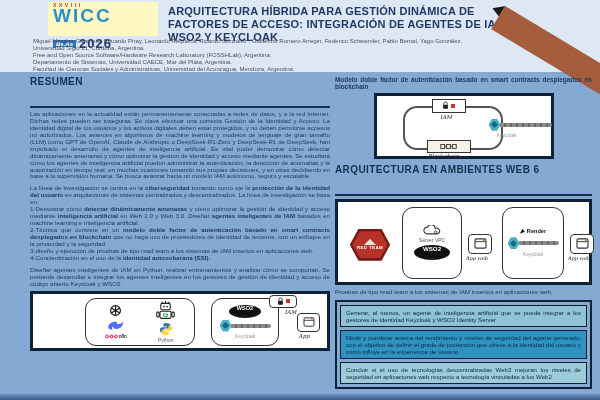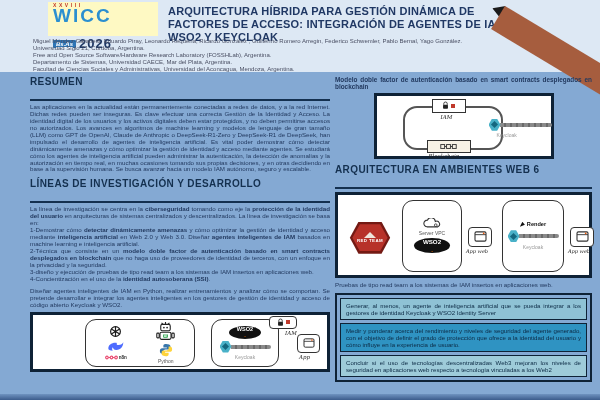--- a/index.html
+++ b/index.html
@@ -23,21 +23,21 @@
     transform:rotate(31deg);transform-origin:0 50%;}
   .ribbon-tip{position:absolute;left:492px;top:5px;width:13px;height:12px;background:#1b1b1b;
     clip-path:polygon(0 35%,100% 0,65% 100%);transform:rotate(8deg);}
   .bottom-strip{position:absolute;left:0;bottom:0;width:600px;height:6px;
     background:linear-gradient(#6f93c0,#3c5c8c);}
   
   .col-left{position:absolute;left:30px;top:76px;width:300px;}
   .col-right{position:absolute;left:335px;top:76px;width:257px;}
   .sec{margin-bottom:5px;}
   .sec h2{font-size:10px;font-weight:bold;color:#14304f;letter-spacing:.4px;margin:0 0 3px 0;
-    border-bottom:2.5px solid #14304f;padding-bottom:12px;}
+    border-bottom:2.5px solid #14304f;padding-bottom:19px;}
   .body-text{font-size:6.2px;line-height:1.12;color:#22395f;text-align:justify;margin:0;}
   .rich-p{margin:0;}
   .b{font-weight:bold;}
   .subtitle{font-size:6.4px;font-weight:bold;color:#22395f;text-align:justify;margin:0 0 2px 0;line-height:1.15;}
   .caption-text{font-size:6.2px;color:#22395f;margin:3px 0 0 0;line-height:1.15;}
   
   .diagram{background:#fff;border:3px solid #0e2236;position:relative;box-sizing:border-box;}
   .agentes-diagram{height:60px;margin-top:3px;}
   .bc-diagram{width:180px;height:66px;margin:2px auto 3px;}
   .web2-diagram{height:86px;}
@@ -136,21 +136,20 @@
   </div>
 
   <div class="col-left">
 
     <div class="sec">
       <h2>RESUMEN</h2>
       <p class="body-text">Las aplicaciones en la actualidad están permanentemente conectadas a redes de datos, y a la red Internet. Dichas redes pueden ser inseguras. Es clave efectuar una correcta Gestión de la Identidad y Acceso. La identidad digital de los usuarios y los activos digitales deben estar protegidos, y no deben permitirse accesos no autorizados. Los avances en algoritmos de machine learning y modelos de lenguaje de gran tamaño (LLM) como GPT de OpenAI, Claude de Anthropic o DeepSeek-R1-Zero y DeepSeek-R1 de DeepSeek, han impulsado el desarrollo de agentes de inteligencia artificial. Es vital poder demostrar cómo detectar dinámicamente amenazas y cómo optimizar la gestión de identidad y acceso mediante agentes. Se estudiará cómo los agentes de inteligencia artificial pueden administrar la autenticación, la detección de anomalías y la autorización en tiempo real, en muchas ocasiones tomando sus propias decisiones, y en otras decidiendo en base a la supervisión humana. Se busca avanzar hacia un modelo IAM autónomo, seguro y escalable.</p>
     </div>
 
     <div class="sec">
-      <h2>LÍNEAS DE INVESTIGACIÓN Y DESARROLLO</h2>
       <div class="body-text">
           <div class="rich-p"><span>La línea de investigación se centra en la </span><span class="b">ciberseguridad</span><span> tomando como eje la </span><span class="b">protección de la identidad del usuario</span><span> en arquitecturas de sistemas centralizados y descentralizados. La línea de investigación se basa en:</span></div>
           <div class="rich-p"><span>1-Demostrar cómo </span><span class="b">detectar dinámicamente amenazas</span><span> y cómo optimizar la gestión de identidad y acceso mediante </span><span class="b">inteligencia artificial</span><span> en Web 2.0 y Web 3.0. Diseñar </span><span class="b">agentes inteligentes de IAM</span><span> basados en machine learning e inteligencia artificial.</span></div>
           <div class="rich-p"><span>2-Técnica que consiste en un </span><span class="b">modelo doble factor de autenticación basado en smart contracts desplegados en blockchain</span><span> que no haga uso de proveedores de identidad de terceros, con un enfoque en la privacidad y la seguridad.</span></div>
           <div class="rich-p"><span>3-diseño y ejecución de pruebas de tipo read team a los sistemas de IAM insertos en aplicaciones web.</span></div>
           <div class="rich-p"><span>4-Concientización en el uso de la </span><span class="b">identidad autosoberana (SSI)</span><span>.</span></div>
         </div>
     </div>
 
     <div class="sec">

